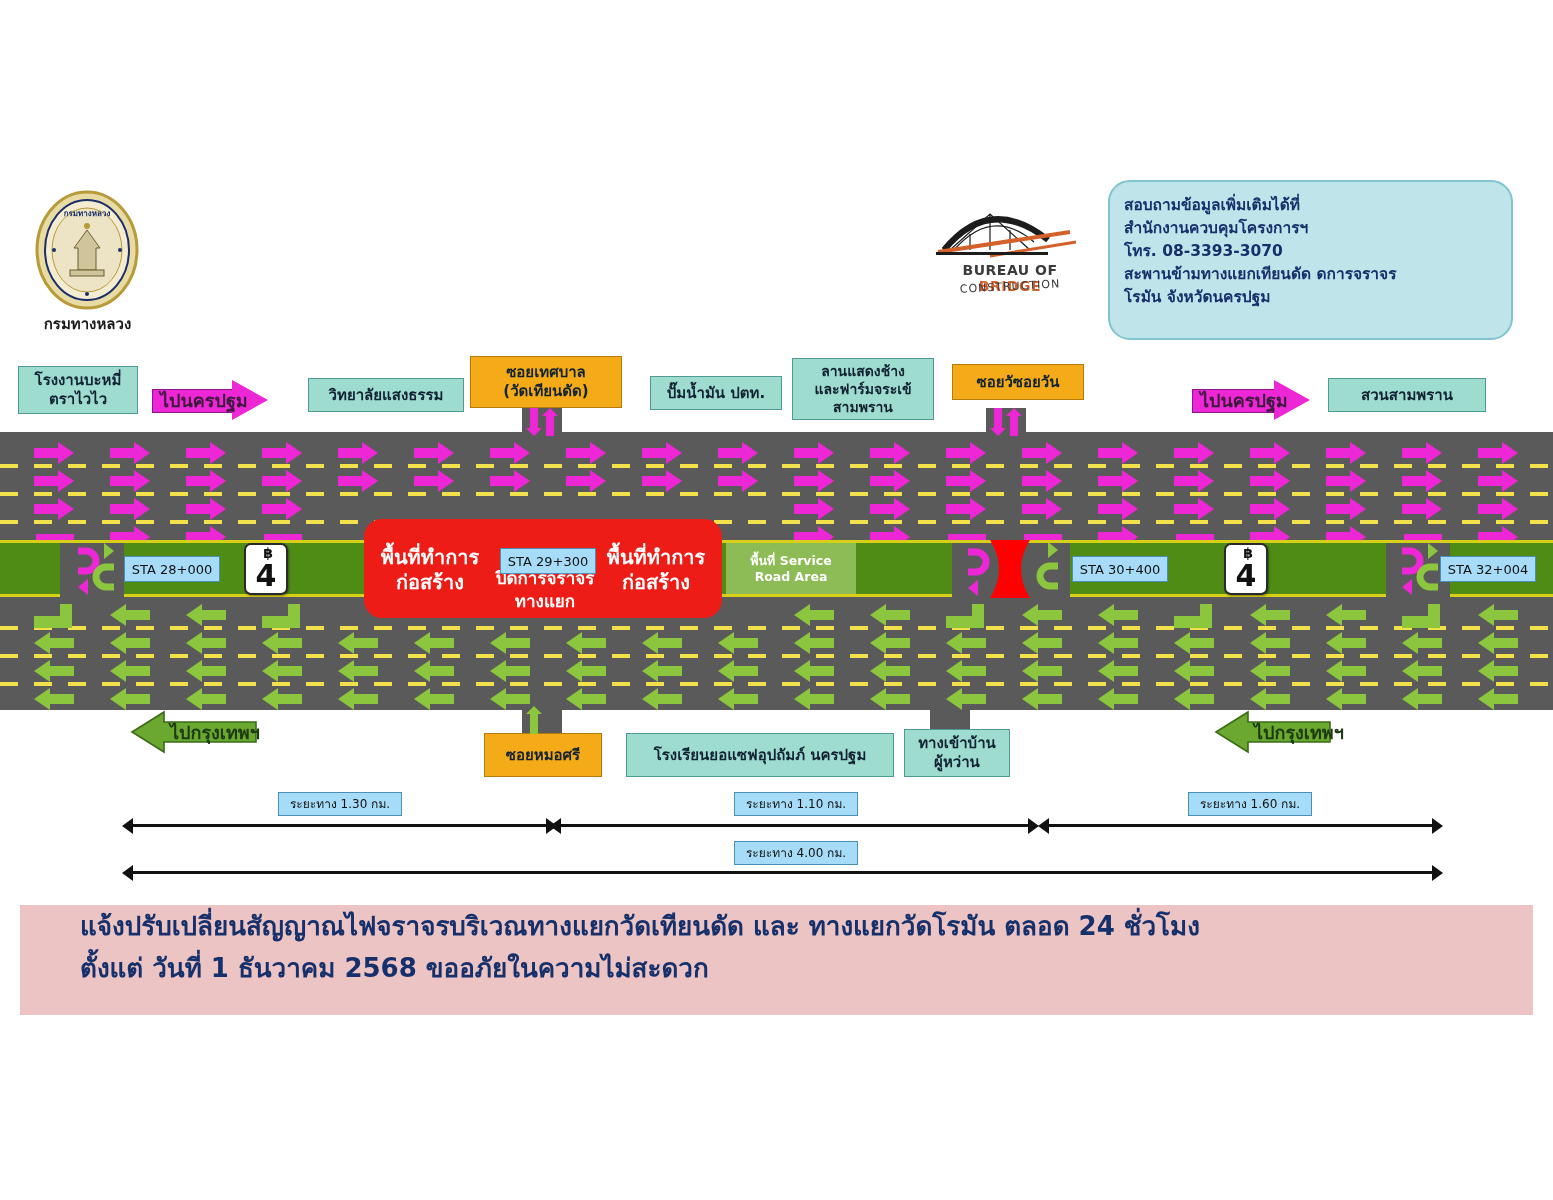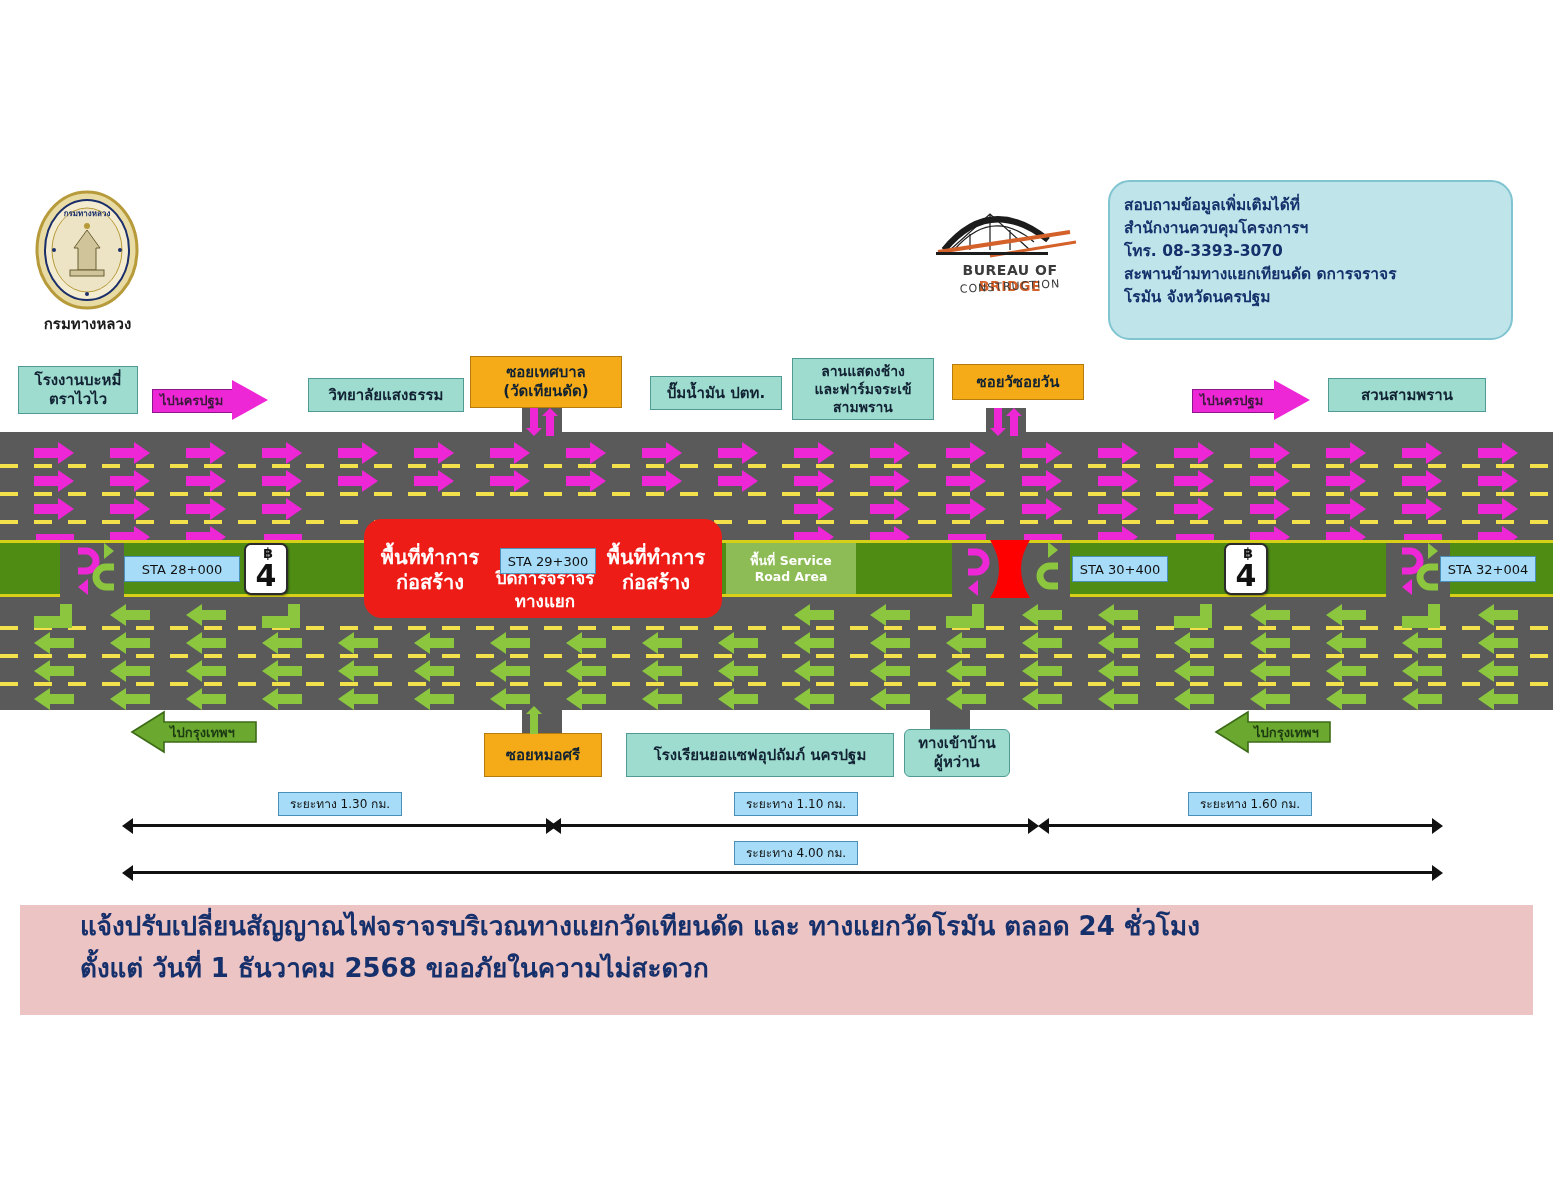--- a/index.html
+++ b/index.html
@@ -69,21 +69,21 @@
      border:2px solid #2a2a2a;border-radius:7px;
      display:flex;align-items:flex-end;justify-content:center;
      font-size:30px;font-weight:bold;color:#111;line-height:30px;
      box-shadow:1px 1px 2px rgba(0,0,0,.4);}
   .shield b{display:block;padding-bottom:2px;}
   .shield-crown{position:absolute;top:2px;left:0;width:44px;text-align:center;
      font-size:14px;line-height:12px;color:#111;}
 
   
   .dirarrow{position:absolute;display:flex;align-items:center;}
-  .dirarrow span{position:relative;z-index:2;font-size:13px;font-weight:bold;
+  .dirarrow span{position:relative;z-index:2;font-size:18px;font-weight:bold;
      color:#3b1a3b;white-space:nowrap;}
   .dirarrow.magenta .body{position:absolute;background:#ee27d6;border:1.5px solid #8c158c;}
   .dirarrow.magenta .head{position:absolute;width:0;height:0;}
   .dirarrow.green span{color:#1d3b12;}
 
   
   .dimline{position:absolute;height:3px;background:#111;}
   .dimtick{position:absolute;width:0;height:0;
      border-top:8px solid transparent;border-bottom:8px solid transparent;}
 
@@ -658,21 +658,21 @@
   <div class="abs" id="workzone">
     <div class="wz-txt" style="left:4px;top:26px;width:124px;white-space:pre-line;">พื้นที่ทำการ
 ก่อสร้าง</div>
     <div class="wz-txt" style="left:230px;top:26px;width:124px;white-space:pre-line;">พื้นที่ทำการ
 ก่อสร้าง</div>
     <div class="wz-txt" style="left:118px;top:48px;width:126px;white-space:pre-line;font-size:17px;line-height:23px;">ปิดการจราจร
 ทางแยก</div>
   </div>
   <div class="abs sign blue" style="left:500px;top:548px;width:96px;height:26px;">STA 29+300</div>
 
-  <div class="abs sign blue" style="left:124px;top:556px;width:116px;height:26px;">STA 28+000</div>
+  <div class="abs sign blue" style="left:124px;top:556px;width:96px;height:26px;">STA 28+000</div>
   <div class="abs sign blue" style="left:1072px;top:556px;width:96px;height:26px;">STA 30+400</div>
   <div class="abs sign blue" style="left:1440px;top:556px;width:96px;height:26px;">STA 32+004</div>
 
   <div class="abs shield" style="left:244px;top:543px;">
     <span class="shield-crown">฿</span>
     <b>4</b>
   </div>
   <div class="abs shield" style="left:1224px;top:543px;">
     <span class="shield-crown">฿</span>
     <b>4</b>
@@ -682,21 +682,21 @@
     <svg width="128" height="44" viewBox="0 0 128 44" style="position:absolute;left:0;top:0;">
       <path d="M2 22 L34 2 L34 12 L126 12 L126 32 L34 32 L34 42 Z" fill="#6aa82f" stroke="#3c6b18" stroke-width="1.6"></path>
     </svg>
     <span style="margin-left:40px;">ไปกรุงเทพฯ</span>
   </div>
 
   <div class="abs sign orange" style="left:484px;top:733px;width:118px;height:44px;">ซอยหมอศรี</div>
 
   <div class="abs sign" style="left:626px;top:733px;width:268px;height:44px;">โรงเรียนยอแซฟอุปถัมภ์ นครปฐม</div>
 
-  <div class="abs sign" style="left:904px;top:729px;width:106px;height:48px;white-space:pre-line;border-radius:6px;">ทางเข้าบ้าน
+  <div class="abs sign" style="left:904px;top:729px;width:106px;height:48px;white-space:pre-line;">ทางเข้าบ้าน
 ผู้หว่าน</div>
 
   <div class="abs dirarrow green" style="left:1214px;top:710px;width:118px;height:44px;">
     <svg width="118" height="44" viewBox="0 0 118 44" style="position:absolute;left:0;top:0;">
       <path d="M2 22 L34 2 L34 12 L116 12 L116 32 L34 32 L34 42 Z" fill="#6aa82f" stroke="#3c6b18" stroke-width="1.6"></path>
     </svg>
     <span style="margin-left:40px;">ไปกรุงเทพฯ</span>
   </div>
 
   <div class="abs sign blue" style="left:278px;top:792px;width:124px;height:24px;font-size:12px;">ระยะทาง 1.30 กม.</div>

